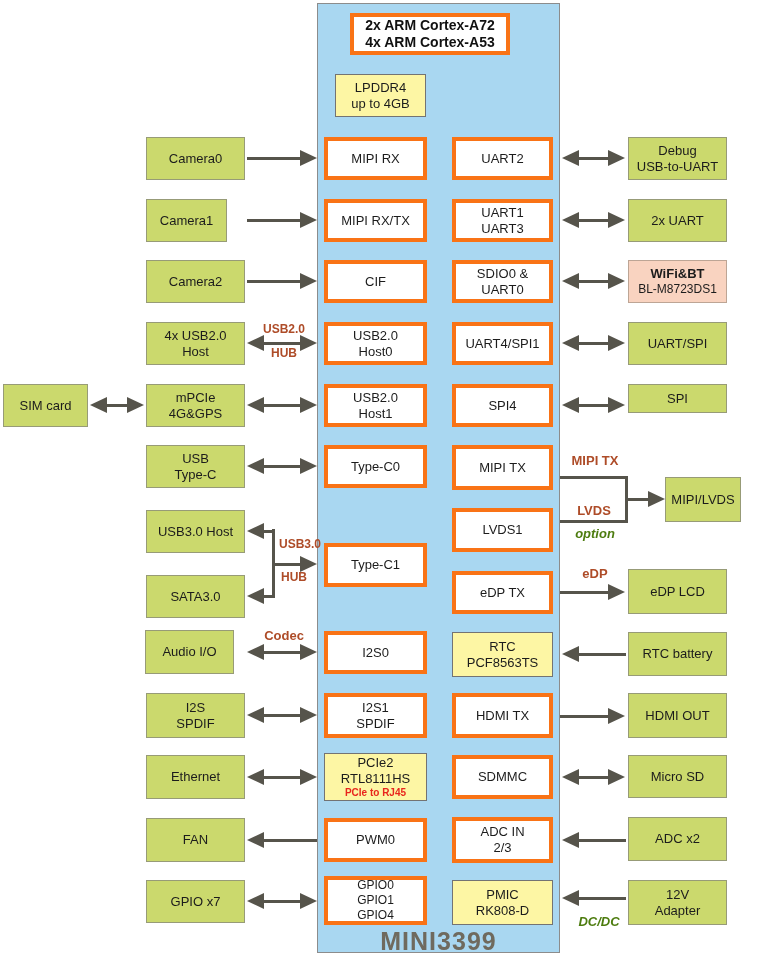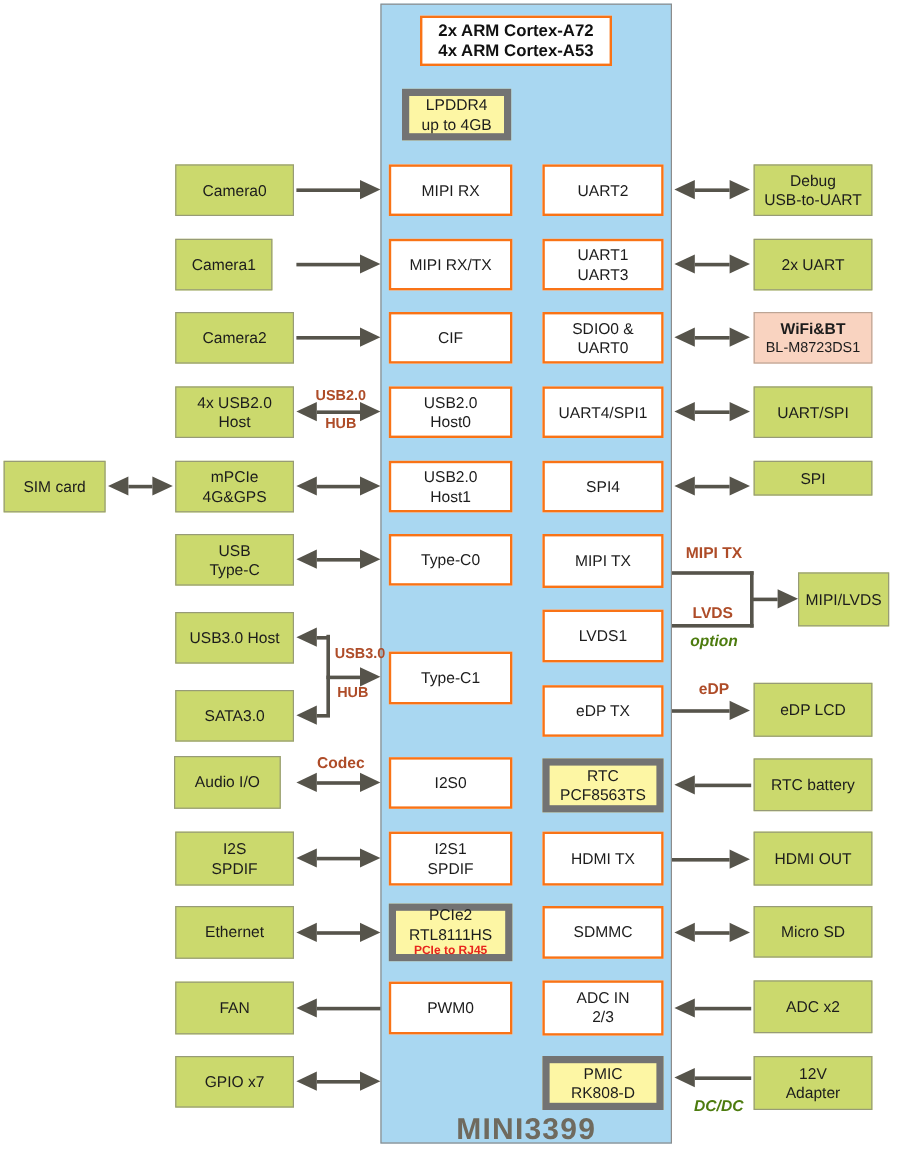--- a/index.html
+++ b/index.html
@@ -9,23 +9,23 @@
   }
   .panel{
     position:absolute;left:317px;top:3px;width:243px;height:950px;
     background:#a9d7f1;border:1px solid #8c8c8c;box-sizing:border-box;
   }
   .box{
     position:absolute;box-sizing:border-box;display:flex;flex-direction:column;
     align-items:center;justify-content:center;text-align:center;
     white-space:pre-line;font-size:13px;line-height:1.22;
   }
-  .white{background:#ffffff;border:2px solid #f97316;}
+  .white{background:#ffffff;border:4px solid #f97316;}
   .green{background:#cbd96d;border:1px solid #979b77;}
-  .yellow{background:#fdf6a4;border:6px solid #737373;}
+  .yellow{background:#fdf6a4;border:1px solid #737373;}
   .pink{background:#f9d3c0;border:1px solid #bda595;}
   .bold{font-weight:bold;}
   .cpu{font-weight:bold;font-size:14px;color:#111;}
   .sub-red{font-size:10px;font-weight:bold;color:#e8251d;line-height:1.3;}
   .sub-sm{font-size:12px;}
   .gpio{font-size:12px;line-height:1.25;}
   
   .arrow{position:absolute;display:flex;align-items:center;height:16px;}
   .shaft{flex:1;height:3px;background:#56544b;}
   .hl{width:0;height:0;border-top:8px solid transparent;border-bottom:8px solid transparent;border-right:17px solid #56544b;}
@@ -82,20 +82,23 @@
   <div class="box white" style="left:324px;top:543px;width:103px;height:44px">Type-C1</div>
   <div class="box white" style="left:324px;top:631px;width:103px;height:43px">I2S0</div>
   <div class="box white" style="left:324px;top:693px;width:103px;height:45px">I2S1
 SPDIF</div>
   <div class="box yellow" style="left:324px;top:753px;width:103px;height:48px">
     <span>PCIe2
 RTL8111HS</span>
     <span class="sub-red">PCIe to RJ45</span>
   </div>
   <div class="box white" style="left:324px;top:818px;width:103px;height:44px">PWM0</div>
+  <div class="box white gpio" style="left:324px;top:876px;width:103px;height:49px">GPIO0
+GPIO1
+GPIO4</div>
 
   <div class="box white" style="left:452px;top:137px;width:101px;height:43px">UART2</div>
   <div class="box white" style="left:452px;top:199px;width:101px;height:43px">UART1
 UART3</div>
   <div class="box white" style="left:452px;top:260px;width:101px;height:43px">SDIO0 &amp;
 UART0</div>
   <div class="box white" style="left:452px;top:322px;width:101px;height:43px">UART4/SPI1</div>
   <div class="box white" style="left:452px;top:384px;width:101px;height:43px">SPI4</div>
   <div class="box white" style="left:452px;top:445px;width:101px;height:45px">MIPI TX</div>
   <div class="box white" style="left:452px;top:508px;width:101px;height:44px">LVDS1</div>

